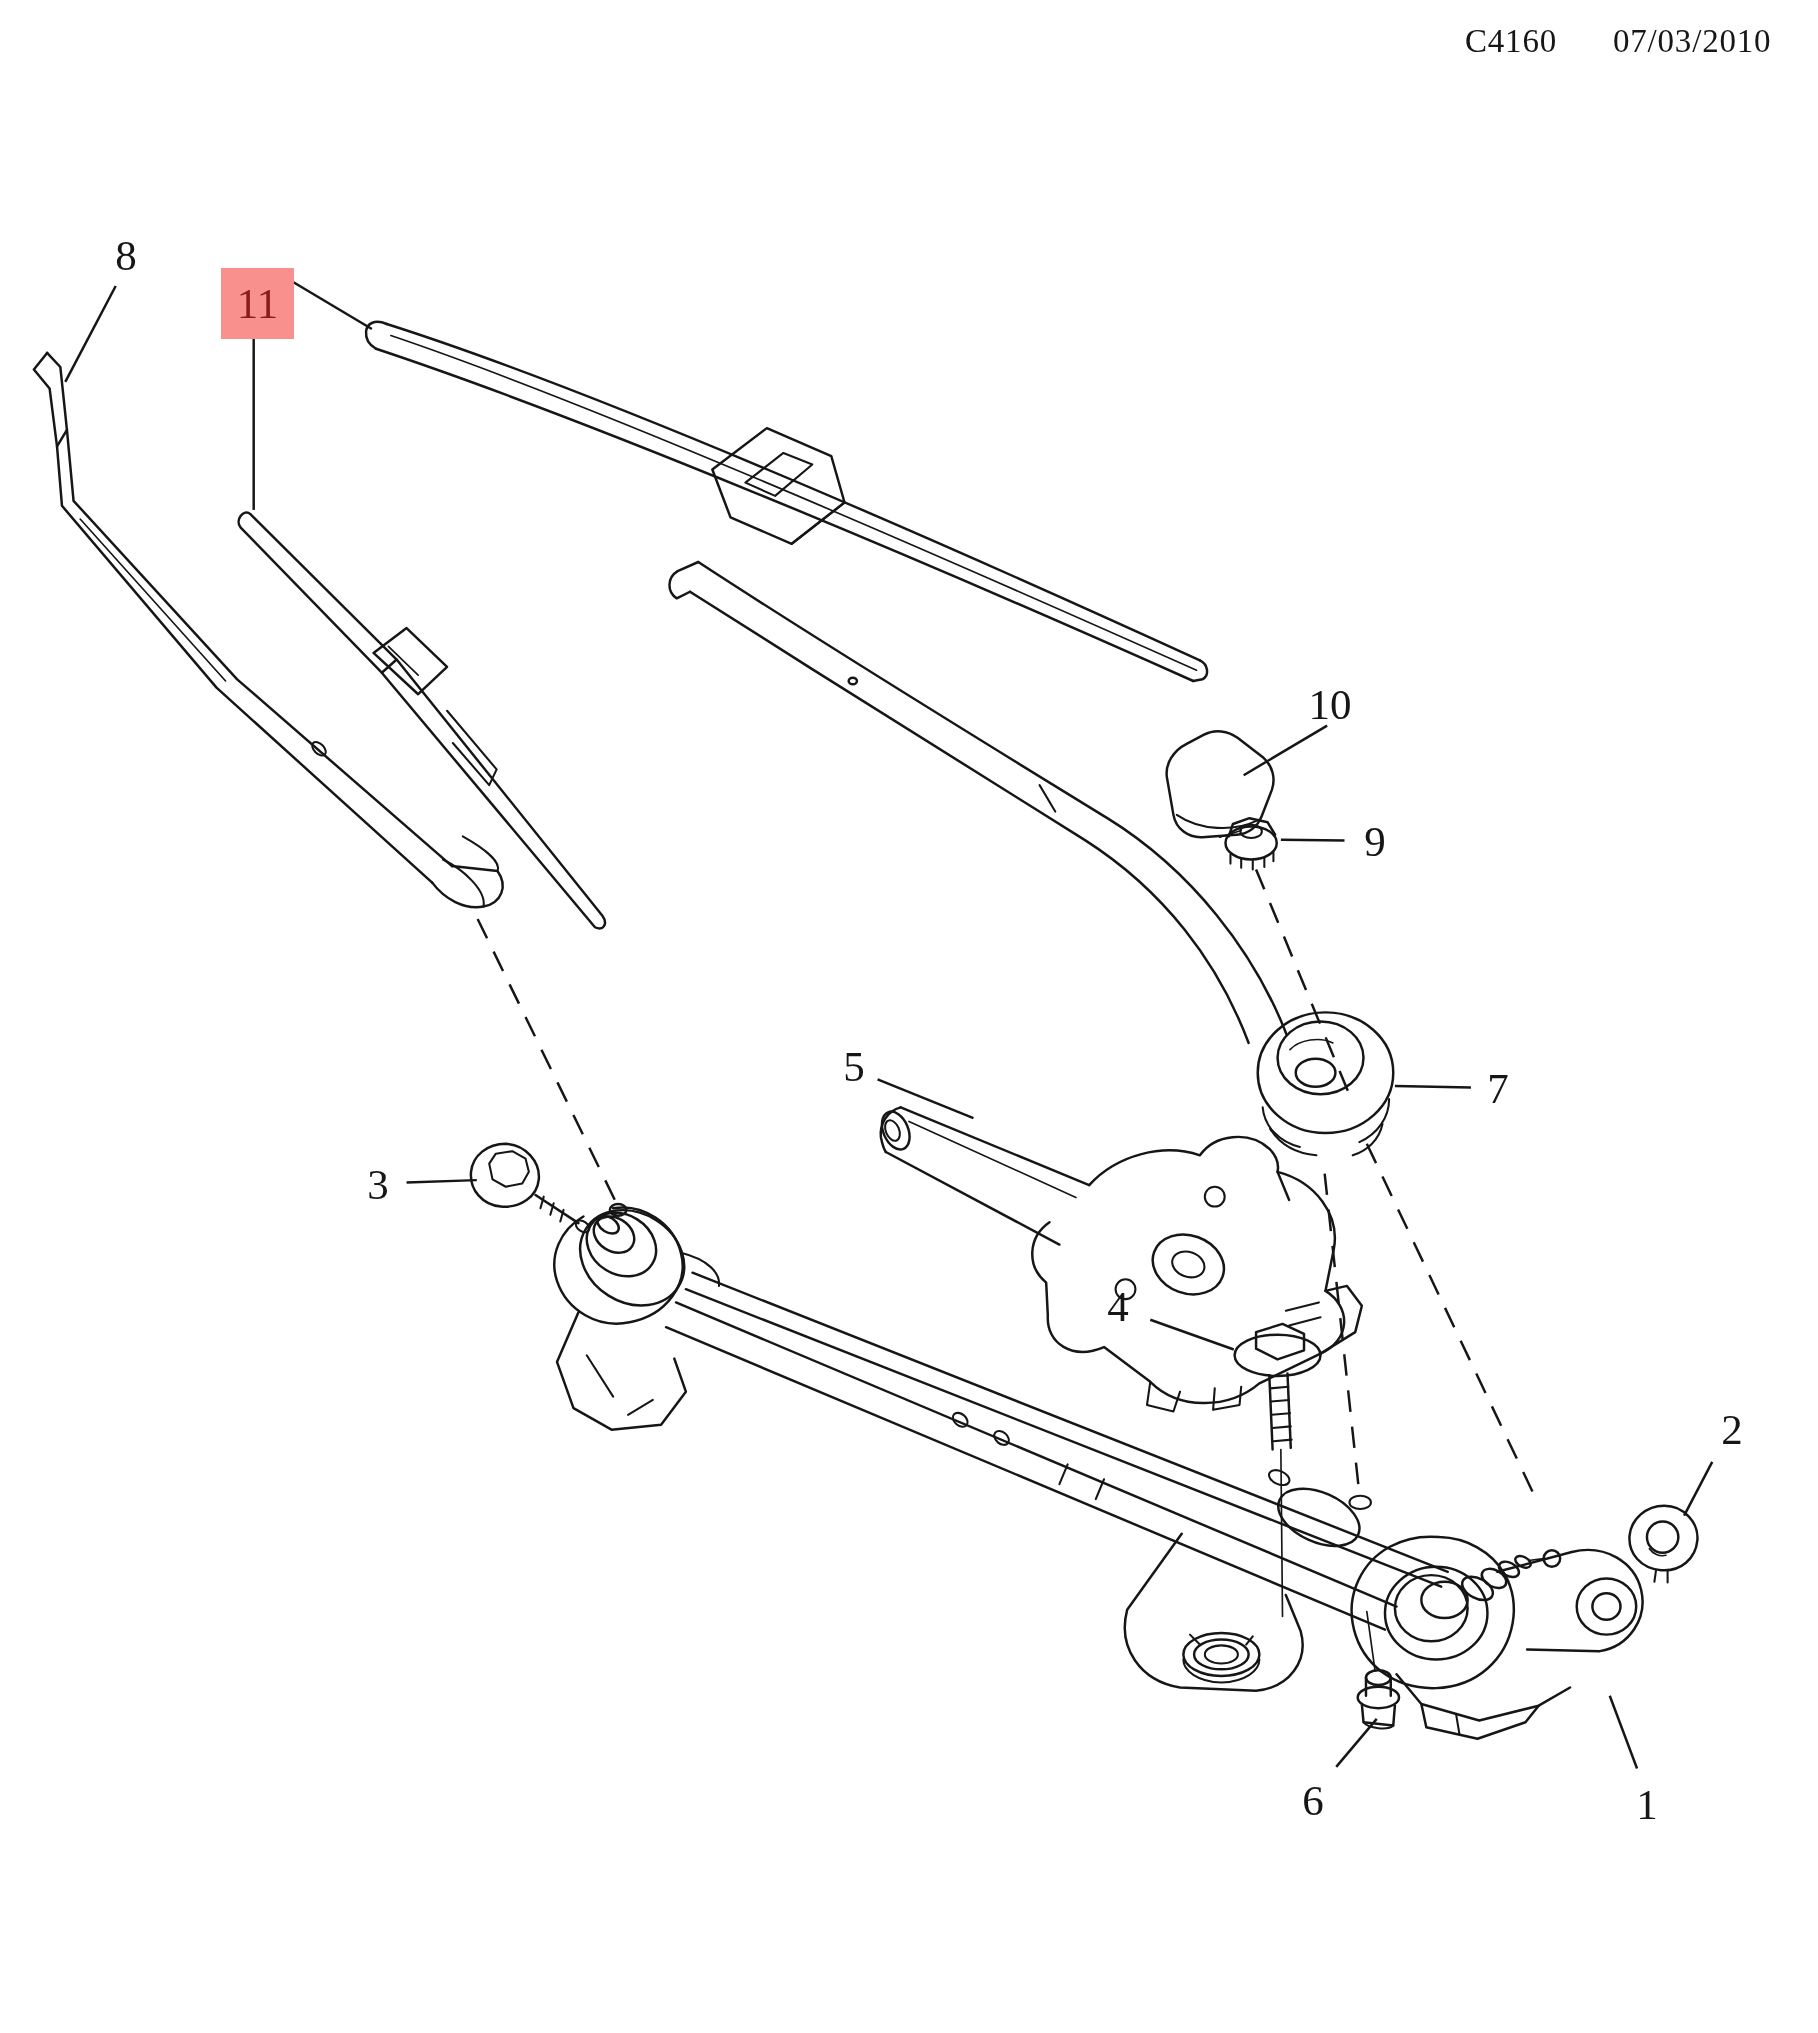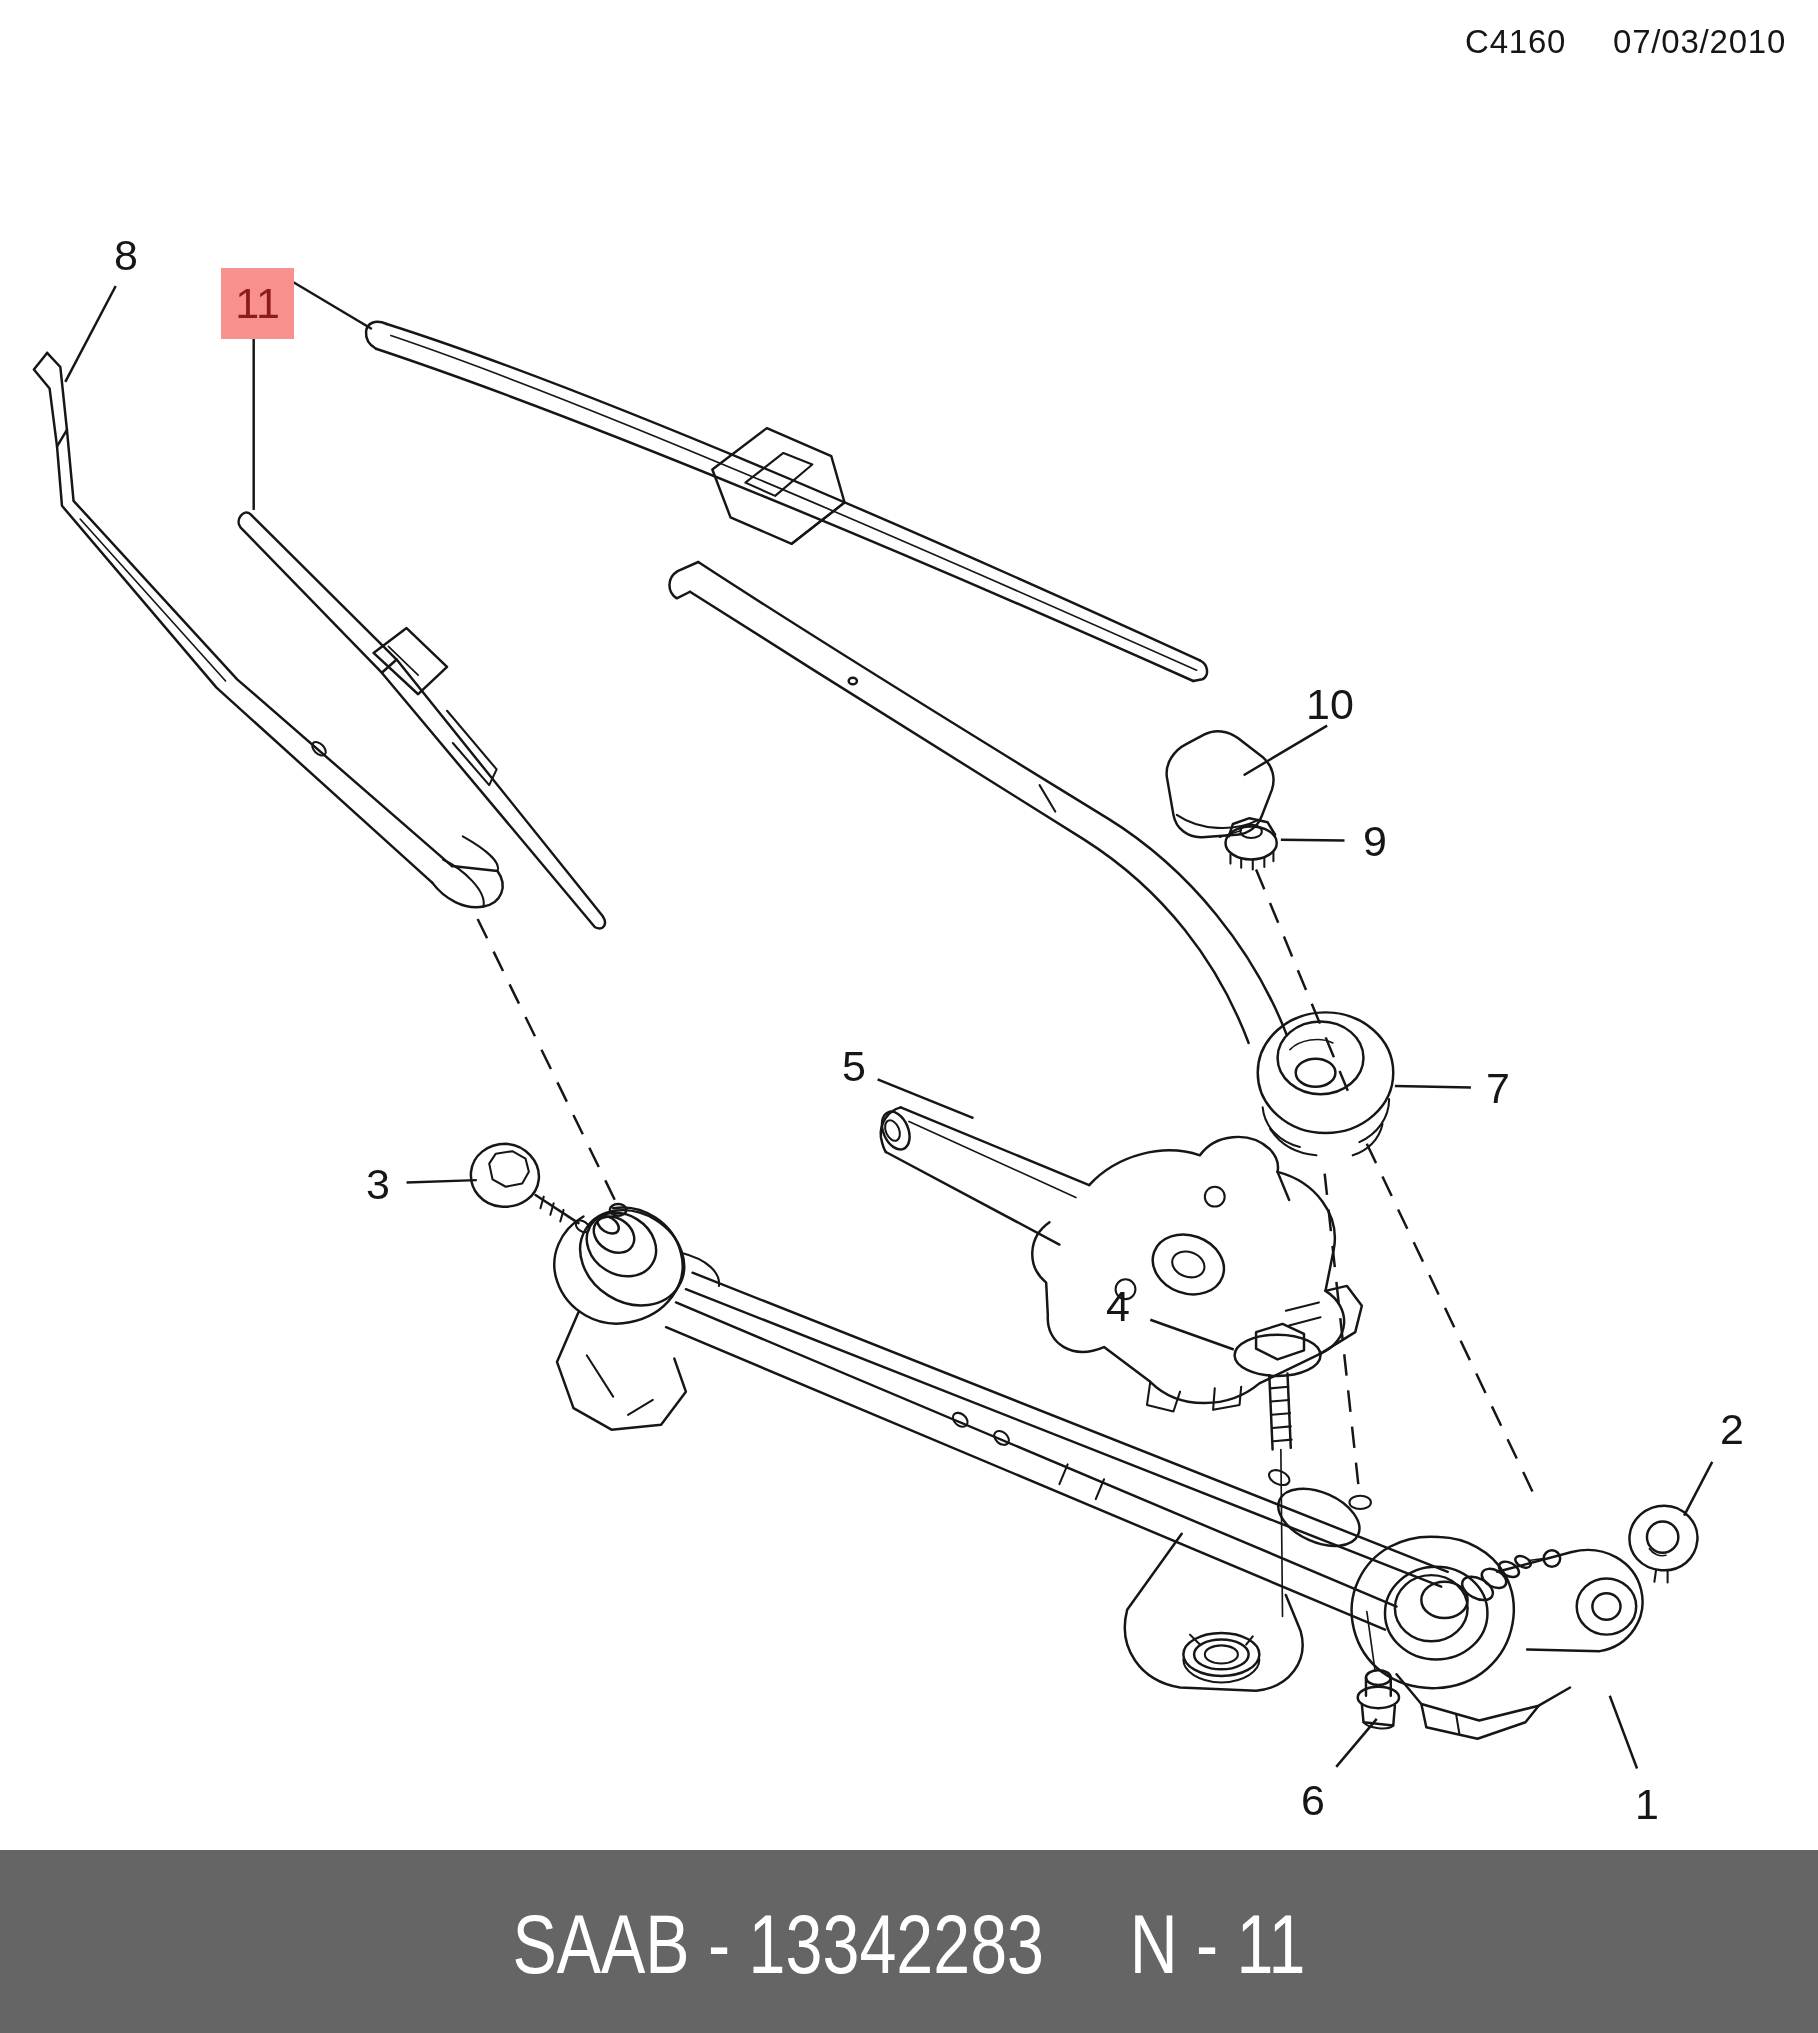--- a/index.html
+++ b/index.html
@@ -1,20 +1,20 @@
 <!DOCTYPE html>
 <html style="--footer-bg: #656565; --footer-fg: #ffffff; --hl-bg: #f8908e; --hl-fg: #8b1c1c;font-size:13.2px"><head>
 <meta charset="utf-8">
 <style>
   html,body{margin:0;padding:0;background:#fff;}
   #stage{
     position:relative;
     width:1818px;height:2033px;
     background:#fff;
-    font-family:Liberation Sans, sans-serif;
+    font-family:Liberation Serif, serif;
     overflow:hidden;
   }
   #art-svg,#leader-svg{
     position:absolute;left:0;top:0;width:1818px;height:2033px;
   }
   .hdr-text{
     position:absolute;
     font-size:33px;color:#161616;
     letter-spacing:0.8px;
     white-space:nowrap;
@@ -249,21 +249,15 @@
       <div class="callout" style="left: 1118px; top: 1306px;">4</div>
       <div class="callout" style="left: 854px; top: 1066px;">5</div>
       <div class="callout" style="left: 1313px; top: 1800px;">6</div>
       <div class="callout" style="left: 1498px; top: 1088px;">7</div>
       <div class="callout" style="left: 126px; top: 255px;">8</div>
       <div class="callout" style="left: 1375px; top: 841px;">9</div>
       <div class="callout" style="left: 1330px; top: 704px;">10</div>
       <div class="callout highlighted" style="left: 221px; top: 220px; width: 73px; height: 71px;">11</div>
     </div>
 
-  <div id="footer-bar">
-    <div id="footer-text">
-      <span>SAAB - 13342283</span>
-      <span>N - 11</span>
-    </div>
-  </div>
 
 </div>
 
 
 </body></html>

